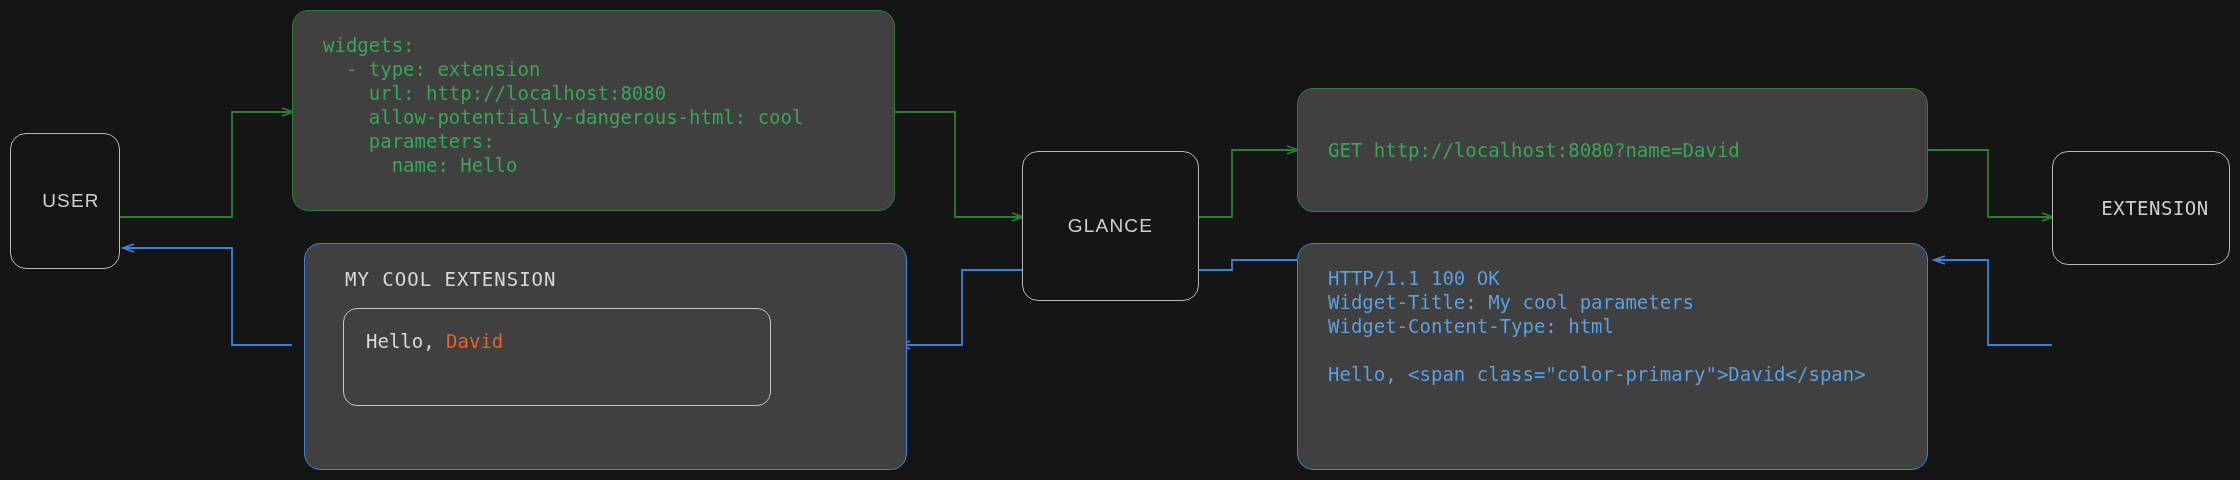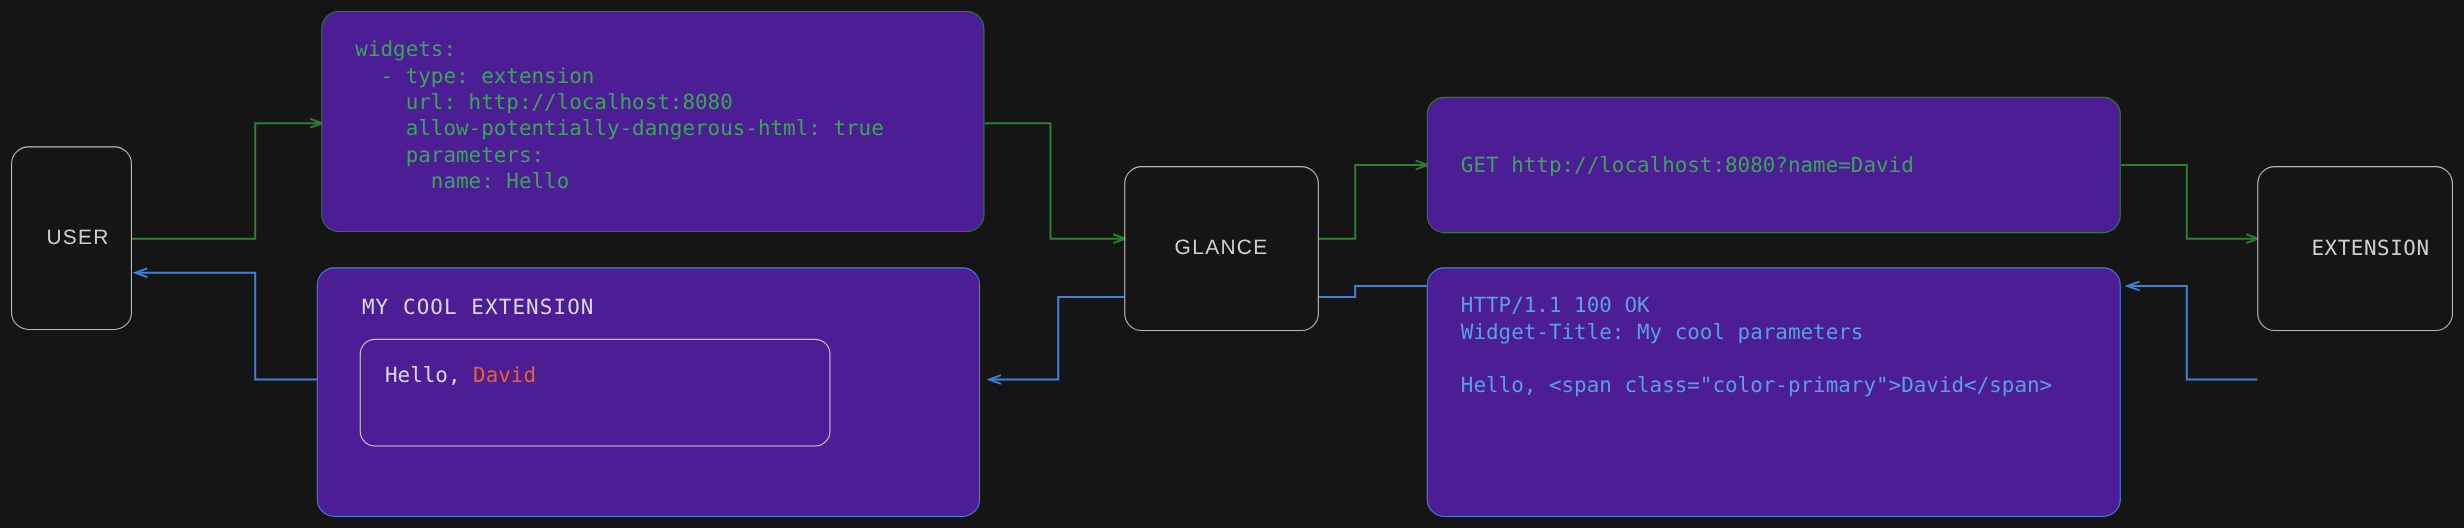--- a/index.html
+++ b/index.html
@@ -47,21 +47,21 @@
   }
   .actor-label-mono {
     color: #cfcfcf;
     font-family: "DejaVu Sans Mono", monospace;
     font-size: 19px;
     letter-spacing: 0.5px;
   }
   .code-box {
     box-sizing: border-box;
     border-radius: 16px;
-    background: #4c1d95;
+    background: #404040;
     padding: 22px 30px;
   }
   .green-box { border: 1.8px solid #2e7d32; }
   .blue-box  { border: 1.8px solid #3b82d9; }
 
   .code-line {
     font-family: "DejaVu Sans Mono", monospace;
     font-size: 19px;
     line-height: 24px;
     white-space: pre;
@@ -128,52 +128,53 @@
 
     <g>
       <path d="M1022,270 L962,270 L962,345 L900,345" fill="none" stroke="#3b82d9" stroke-width="1.8" marker-end="url(#arrow-blue)"></path>
     </g>
 
     <g>
       <path d="M292,345 L232,345 L232,248 L124,248" fill="none" stroke="#3b82d9" stroke-width="1.8" marker-end="url(#arrow-blue)"></path>
     </g>
   </svg>
 
-  <div class="node actor" style="left:10px; top:133px; width:110px; height:167px;padding-left:12px;">
+  <div class="node actor" style="left:10px; top:133px; width:110px; height:136px;padding-left:12px;">
     <span class="actor-label-sans">USER</span>
   </div>
 
   <div class="node code-box green-box" style="left:292px; top:10px; width:603px; height:201px;">
     <div class="code-line green-text">widgets:</div>
     <div class="code-line green-text">  - type: extension</div>
     <div class="code-line green-text">    url: http://localhost:8080</div>
-    <div class="code-line green-text">    allow-potentially-dangerous-html: true</div>
+    <div class="code-line green-text">    allow-potentially-dangerous-html: cool</div>
     <div class="code-line green-text">    parameters:</div>
     <div class="code-line green-text">      name: Hello</div>
   </div>
 
-  <div class="node code-box blue-box" style="left:288px; top:243px; width:603px; height:227px; padding:24px 26px;">
+  <div class="node code-box blue-box" style="left:304px; top:243px; width:603px; height:227px; padding:24px 26px;">
     <div class="widget-title">MY COOL EXTENSION</div>
     <div class="widget-inner" style="width:428px; height:98px;">
       <span class="code-line white-text">Hello, </span><span class="code-line orange-text">David</span>
     </div>
   </div>
 
   <div class="node actor" style="left:1022px; top:151px; width:177px; height:150px;">
     <span class="actor-label-sans">GLANCE</span>
   </div>
 
   <div class="node code-box green-box" style="left:1297px; top:88px; width:631px; height:124px; display:flex; align-items:center;">
     <div class="code-line green-text">GET http://localhost:8080?name=David</div>
   </div>
 
   <div class="node code-box blue-box" style="left:1297px; top:243px; width:631px; height:227px;">
     <div class="code-line blue-text">HTTP/1.1 100 OK</div>
     <div class="code-line blue-text">Widget-Title: My cool parameters</div>
+    <div class="code-line blue-text">Widget-Content-Type: html</div>
     <div class="code-line blue-text blank-line"></div>
     <div class="code-line blue-text">Hello, &lt;span class="color-primary"&gt;David&lt;/span&gt;</div>
   </div>
 
-  <div class="node actor" style="left:2052px; top:151px; width:178px; height:150px;padding-left:28px;">
+  <div class="node actor" style="left:2052px; top:151px; width:178px; height:114px;padding-left:28px;">
     <span class="actor-label-mono">EXTENSION</span>
   </div>
 
 </div>
 
 </body></html>

